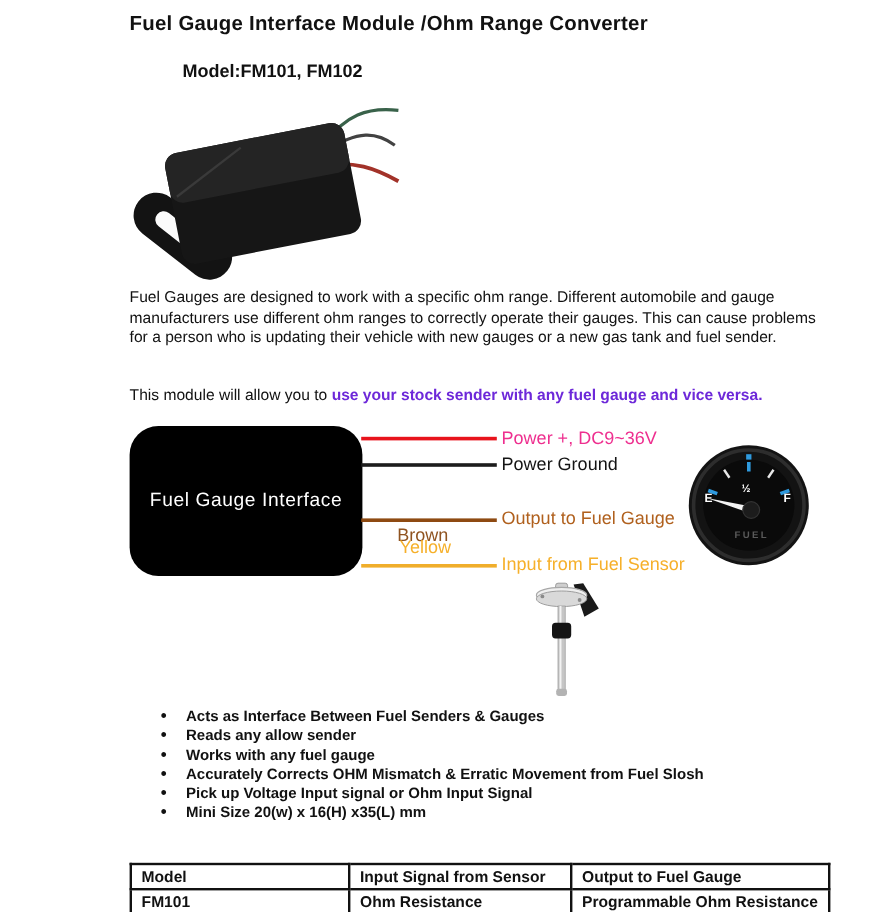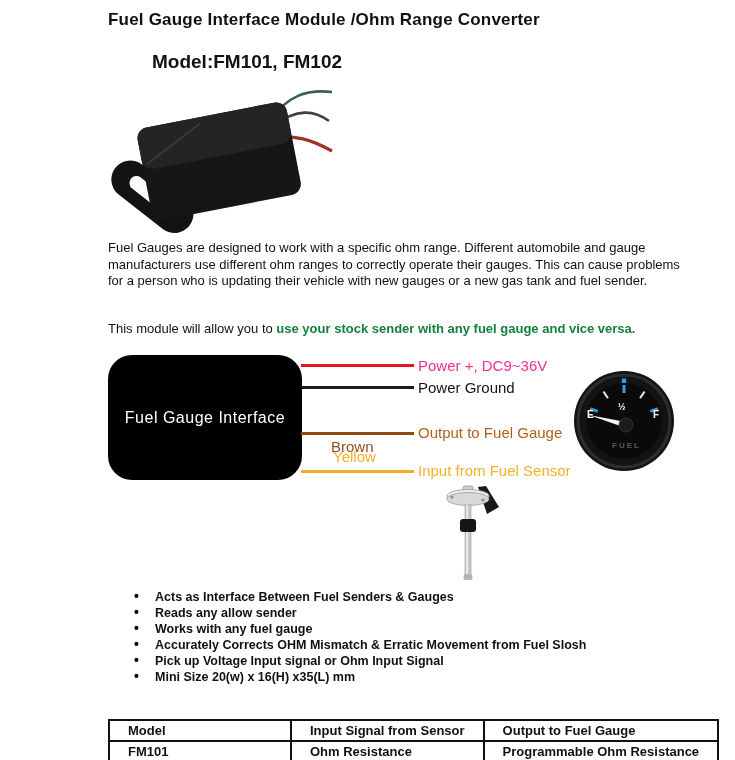--- a/index.html
+++ b/index.html
@@ -1,19 +1,19 @@
 <!DOCTYPE html>
 <html><head>
 <meta charset="utf-8">
 <style>
   html,body{margin:0;padding:0;background:#ffffff;}
   .page{position:relative;width:735px;height:760px;background:#ffffff;overflow:hidden;
         font-family:"Liberation Sans",sans-serif;color:#111;margin-left:20px;}
   .doc-title{position:absolute;left:88px;top:10px;font-size:17px;font-weight:bold;letter-spacing:.2px;}
-  .doc-model{position:absolute;left:88px;top:51px;font-size:19px;font-weight:bold;padding-left:44px;}
+  .doc-model{position:absolute;left:88px;top:51px;font-size:15px;font-weight:bold;padding-left:44px;}
   .product-photo{position:absolute;left:88px;top:84px;}
   .intro-par{position:absolute;left:88px;top:240px;width:580px;font-size:13px;line-height:16.5px;}
   .lead-line{position:absolute;left:88px;top:321px;font-size:13px;white-space:nowrap;}
   .lead-line .hl{font-weight:bold;}
   .iface-box{position:absolute;left:88px;top:355px;width:194px;height:125px;background:#000;
              display:flex;align-items:center;justify-content:center;border-radius:24px;}
   .iface-box span{color:#fff;font-size:16px;letter-spacing:.5px;}
   .wire{position:absolute;height:3px;}
   .w0{left:281px;top:364px;width:113px;}
   .w1{left:281px;top:386px;width:113px;}
@@ -25,21 +25,21 @@
   .sub2{left:311px;top:438px;}
   .sub3{left:313px;top:448px;}
   .gauge-photo{position:absolute;left:549px;top:368px;}
   .sender-photo{position:absolute;left:418px;top:483px;}
   .features{position:absolute;left:112px;top:589px;margin:0;padding:0;list-style:none;
             font-size:12.5px;font-weight:bold;line-height:16px;}
   .features li{position:relative;padding-left:23px;}
   .features li::before{content:"\2022";position:absolute;left:2px;top:-1px;font-size:14px;}
   table.spec{position:absolute;left:88px;top:719px;border-collapse:collapse;
              font-size:13px;table-layout:fixed;}
-  .spec th,.spec td{border:2px solid #111;text-align:left;padding:1px 18px;font-weight:bold;
+  .spec th,.spec td{border:2px solid #111;text-align:left;padding:1px 8px;font-weight:bold;
                     height:17px;overflow:hidden;white-space:nowrap;}
 </style>
 </head>
 <body>
 
 <div class="page">
 
   <div class="doc-title">Fuel Gauge Interface Module /Ohm Range Converter</div>
   <div class="doc-model">Model:FM101, FM102</div>
 
@@ -56,21 +56,21 @@
     <g transform="rotate(-11 112 76)">
       <rect x="35" y="30" width="152" height="94" rx="11" fill="#161616"></rect>
       <rect x="35" y="30" width="152" height="42" rx="11" fill="#242424"></rect>
       <path d="M40,66 L100,36" stroke="#3a3a3a" stroke-width="2" fill="none"></path>
     </g>
   </svg>
 
   <div class="intro-par">Fuel Gauges are designed to work with a specific ohm range. Different automobile and gauge manufacturers use different ohm ranges to correctly operate their gauges. This can cause problems for a person who is updating their vehicle with new gauges or a new gas tank and fuel sender.</div>
 
   <div class="lead-line">
-    <span>This module will allow you to </span><span class="hl" style="color: #15803d;">use your stock sender with any fuel gauge and vice versa.</span>
+    <span>This module will allow you to </span><span class="hl" style="color: #6d28d9;">use your stock sender with any fuel gauge and vice versa.</span>
   </div>
 
   <div class="iface-box">
     <span>Fuel Gauge Interface</span>
   </div>
 
   <div class="wire w0" style="background-color: rgb(232, 19, 28);"></div>
   <div class="wire w1" style="background-color: rgb(28, 28, 28);"></div>
   <div class="wire w2" style="background-color: rgb(142, 74, 18);"></div>
   <div class="wire w3" style="background-color: rgb(240, 174, 43);"></div>

